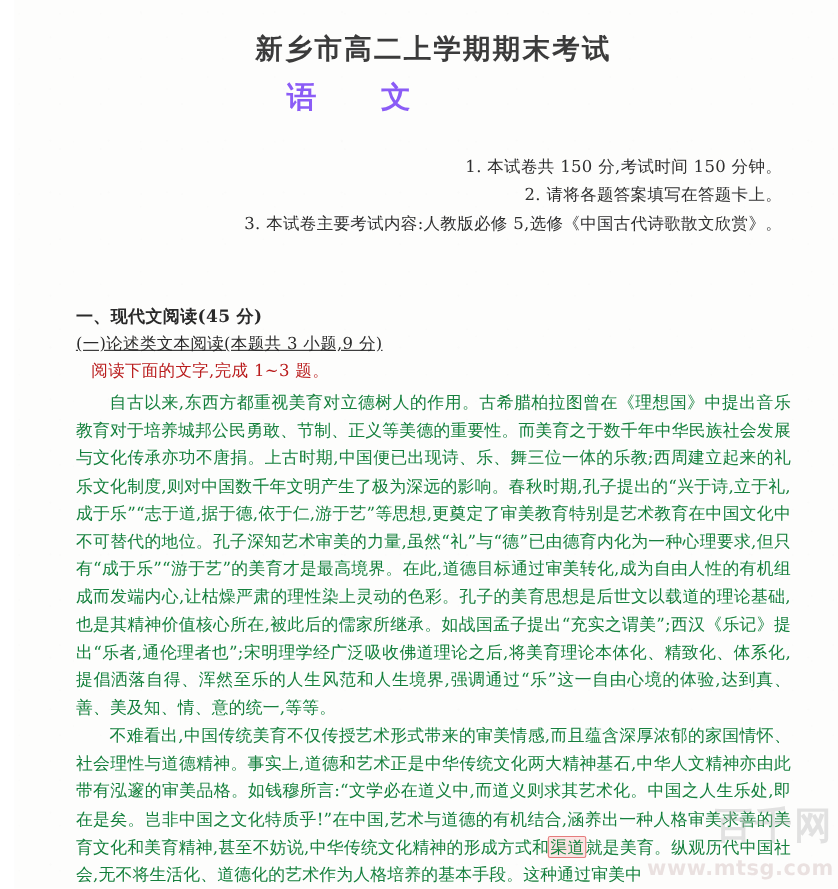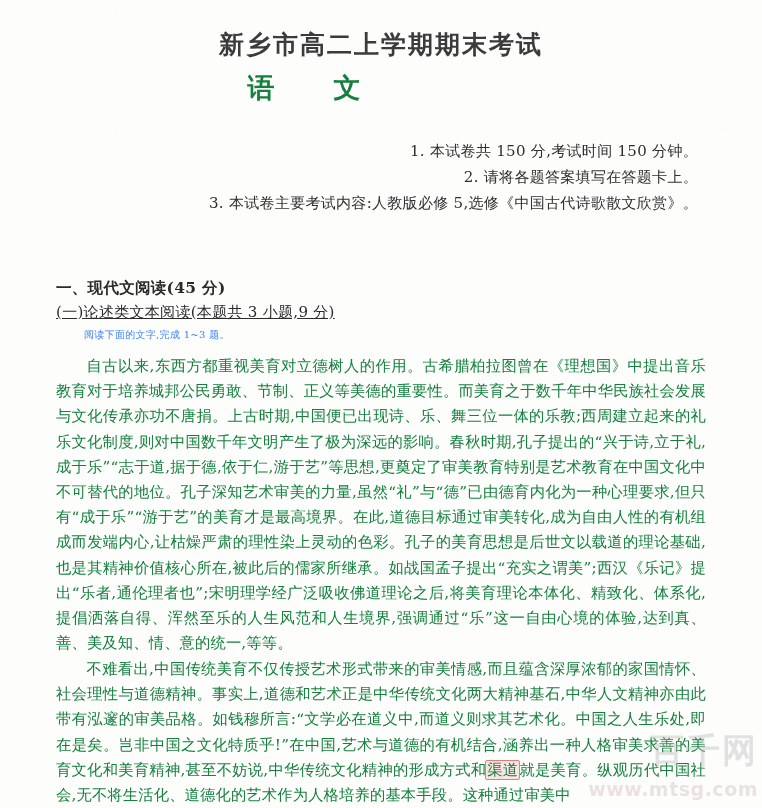--- a/index.html
+++ b/index.html
@@ -15,20 +15,21 @@
     overflow: hidden;
     position: relative;
   }
 
   
   .page {
     position: absolute;
     inset: 0;
     background: #fdfdfc;
     overflow: hidden;
+    margin-left: 13px;
   }
 
   .paper-noise {
     position: absolute;
     inset: 0;
     pointer-events: none;
     background:
       radial-gradient(circle at 12% 30%, rgba(0,0,0,0.012) 0 1px, transparent 1px),
       radial-gradient(circle at 62% 72%, rgba(0,0,0,0.012) 0 1px, transparent 1px),
       radial-gradient(circle at 88% 18%, rgba(0,0,0,0.010) 0 1px, transparent 1px);
@@ -50,21 +51,21 @@
     font-family: "DejaVu Sans", "Liberation Sans", sans-serif;
   }
   .doc-subject {
     position: absolute;
     top: 70px;
     left: 0;
     width: 610px;
     text-align: center;
     font-size: 27px;
     font-weight: 700;
-    color: #15803d;
+    color: #8b5cf6;
     letter-spacing: 2px;
     font-family: "DejaVu Sans", "Liberation Sans", sans-serif;
   }
   .doc-subject .sp { display: inline-block; width: 34px; }
 
   
   .notice {
     position: absolute;
     top: 138px;
     left: 78px;
@@ -97,23 +98,23 @@
   .sub-heading {
     position: absolute;
     left: 56px;
     font-size: 15px;
     font-weight: 400;
     color: #2a2a2a;
     letter-spacing: .3px;
   }
   .instruction {
     position: absolute;
-    left: 84px;
-    font-size: 10px;
-    color: #3b82f6;
+    left: 70px;
+    font-size: 15px;
+    color: #b91c1c;
     letter-spacing: .3px;
   }
 
   
   .body-text {
     position: absolute;
     left: 56px;
     width: 650px;
     font-size: 15.3px;
     line-height: 25.2px;

